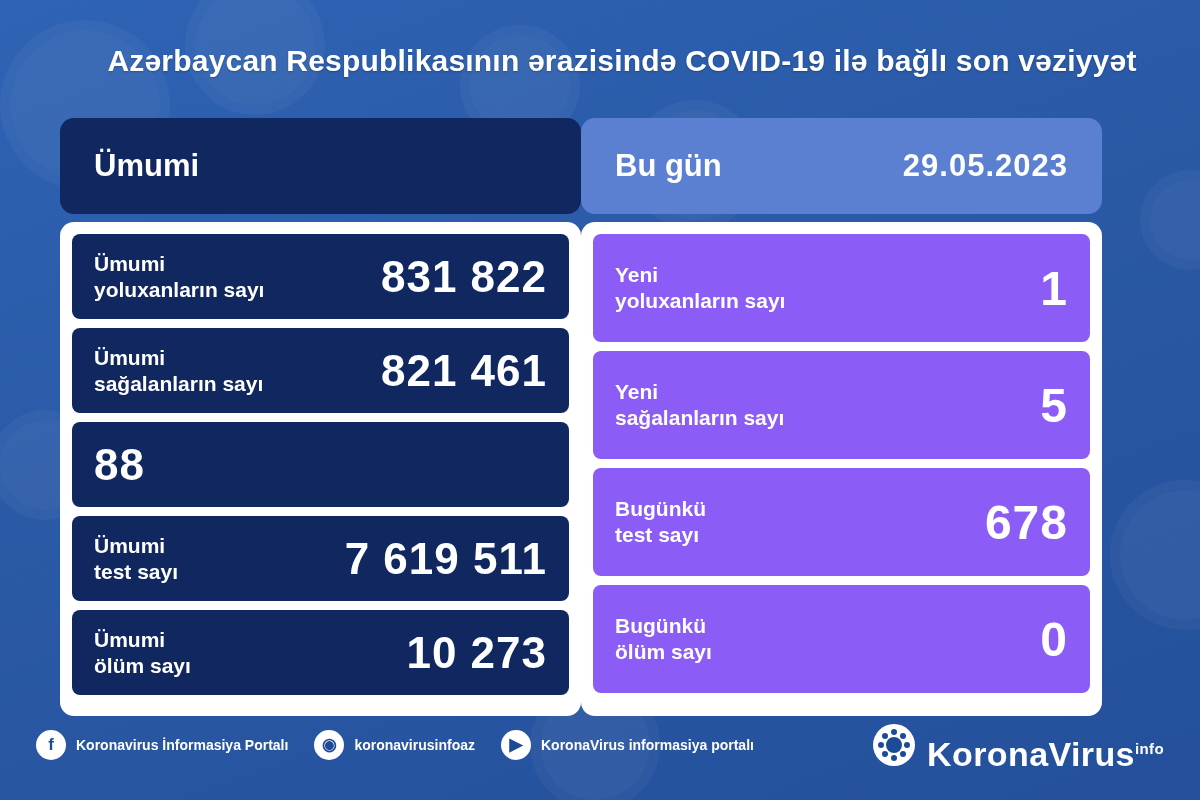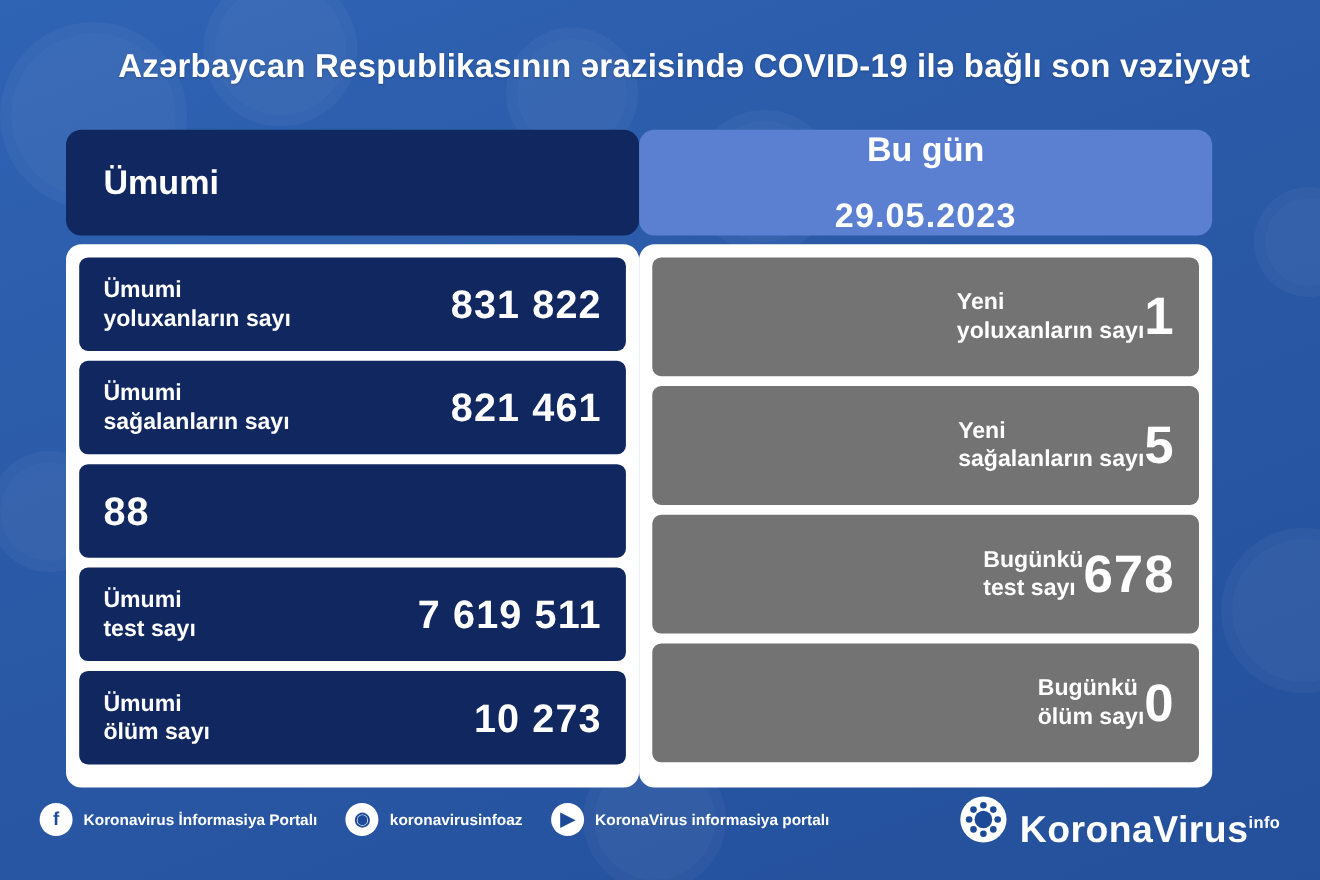--- a/index.html
+++ b/index.html
@@ -81,21 +81,21 @@
   .col-header .h-label {
     font-size: 31px;
     font-weight: bold;
   }
   .col-header .h-date {
     font-size: 31px;
     font-weight: bold;
     letter-spacing: 1px;
   }
   .header-total { background: #10275f; }
-  .header-today { background: #5b7fd1; flex-direction: column; }
+  .header-today { background: #5b7fd1; }
 
   .card {
     margin-top: 8px;
     border-radius: 14px;
     padding: 12px;
     box-sizing: border-box;
   }
   .card-total { background: #ffffff; height: 494px; }
   .card-today { background: #ffffff; height: 494px; }
 
@@ -103,32 +103,32 @@
     display: flex;
     align-items: center;
     justify-content: space-between;
     border-radius: 8px;
     padding: 0 22px;
     box-sizing: border-box;
     margin-bottom: 9px;
     color: #ffffff;
   }
   .card-total .row { background: #10275f; height: 85px; }
-  .card-today .row { background: #737373; height: 108px; justify-content: flex-end; }
+  .card-today .row { background: #8b5cf6; height: 108px; }
   .row:last-child { margin-bottom: 0; }
 
   .row-label {
     font-size: 21px;
     font-weight: bold;
     line-height: 1.22;
     max-width: 260px;
   }
   .row-label span { display: block; }
   .row-value {
-    font-size: 36px;
+    font-size: 44px;
     font-weight: bold;
     letter-spacing: 1px;
     white-space: nowrap;
   }
   .card-today .row-value { font-size: 48px; }
 
   
   .footer {
     position: absolute;
     left: 36px;

